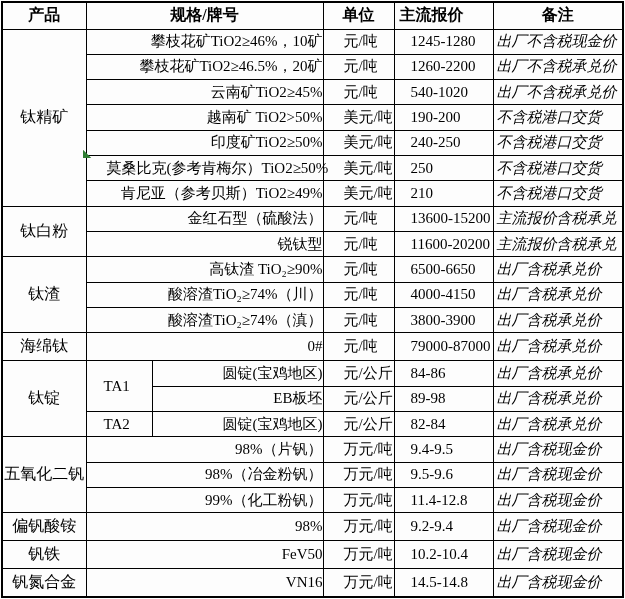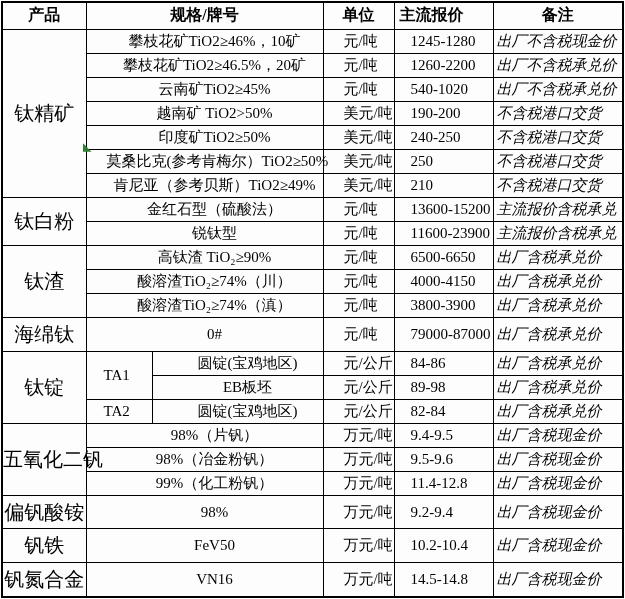--- a/index.html
+++ b/index.html
@@ -24,23 +24,23 @@
   th, td {
     border: 1px solid #000000;
     white-space: nowrap;
     vertical-align: middle;
   }
   thead tr { height: 27px; }
   th { font-size: 16px; font-weight: bold; }
   td { font-size: 15px; }
   .c { text-align: center; }
   .l { text-align: left; padding-left: 5px; }
-  td.product { text-align: center; font-size: 20px; }
+  td.product { text-align: center; font-size: 16px; }
   td.grade  { text-align: left; padding-left: 17px; }
-  td.spec   { text-align: center; padding-left: 20px; position: relative; }
+  td.spec   { text-align: right; padding-left: 20px; position: relative; }
   td.unit   { text-align: left; padding-left: 20px; }
   td.price  { text-align: left; padding-left: 16px; margin-top: 40px; }
   td.note   { text-align: left; padding-left: 3px; font-style: italic; }
   .corner-flag {
     position: absolute;
     left: -4px;
     top: -7px;
     width: 9px;
     height: 9px;
     clip-path: polygon(0 0, 100% 100%, 0 100%);
@@ -116,21 +116,21 @@
         <tr>
           <td class="product" rowspan="2">钛白粉</td>
           <td class="spec" colspan="2">金红石型（硫酸法）</td>
           <td class="unit">元/吨</td>
           <td class="price">13600-15200</td>
           <td class="note">主流报价含税承兑</td>
         </tr>
         <tr>
           <td class="spec" colspan="2">锐钛型</td>
           <td class="unit">元/吨</td>
-          <td class="price">11600-23900</td>
+          <td class="price">11600-20200</td>
           <td class="note">主流报价含税承兑</td>
         </tr>
         <tr>
           <td class="product" rowspan="3">钛渣</td>
           <td class="spec" colspan="2">高钛渣 TiO₂≥90%</td>
           <td class="unit">元/吨</td>
           <td class="price">6500-6650</td>
           <td class="note">出厂含税承兑价</td>
         </tr>
         <tr>

